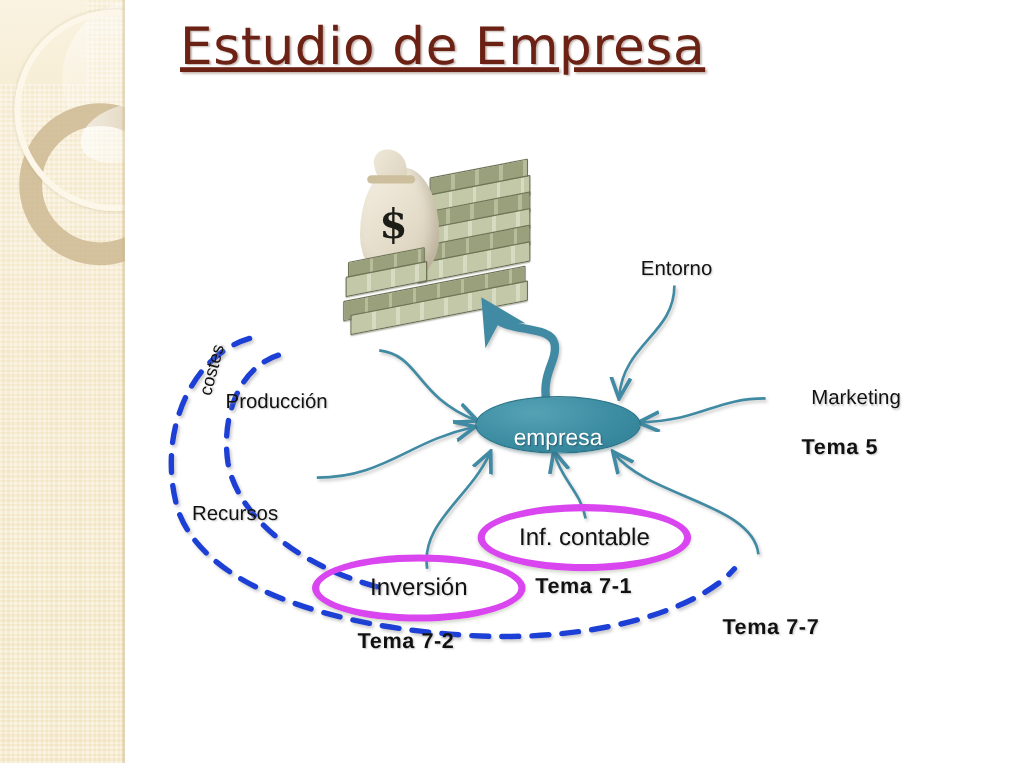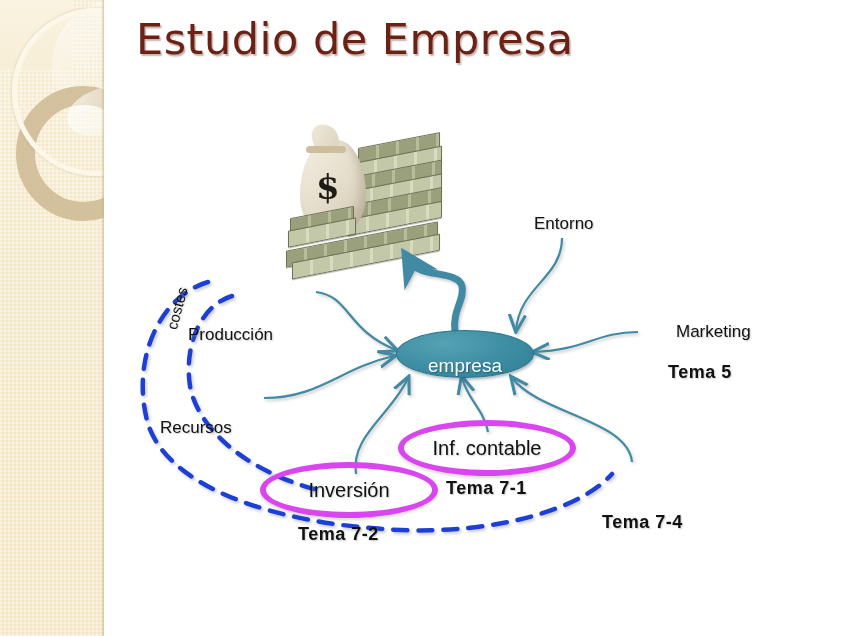--- a/index.html
+++ b/index.html
@@ -69,29 +69,30 @@
     width: 76px; height: 46px;
     background: linear-gradient(120deg, rgba(255,255,255,0.75), rgba(255,255,255,0.05));
     border-radius: 50%;
     transform: rotate(-18deg);
     position: absolute;
   }
 
   
   #title {
     position: absolute;
-    left: 136px;
+    left: 150px;
     top: 14px;
     font-family: "DejaVu Sans", sans-serif;
     font-size: 43px;
     font-weight: 400;
     color: #6b2114;
     letter-spacing: .5px;
     text-shadow: 1.5px 1.5px 1.5px rgba(120,90,80,0.45);
     white-space: nowrap;
+    text-decoration: underline;
   }
 
   
   #diagram-svg {
     position: absolute;
     left: 0; top: 0;
     width: 848px; height: 636px;
     pointer-events: none;
   }
 
@@ -314,15 +315,15 @@
   <div class="green-node" id="node-infcontable">
     <span>Inf. contable</span>
   </div>
   <div class="tema-label" style="left:446px; top:478px;">Tema 7-1</div>
 
   <div class="green-node" id="node-inversion">
     <span>Inversión</span>
   </div>
   <div class="tema-label" style="left:298px; top:524px;">Tema 7-2</div>
 
-  <div class="tema-label" style="left:602px; top:512px;">Tema 7-4</div>
+  <div class="tema-label" style="left:602px; top:512px;">Tema 7-7</div>
 
 </div>
 
 </body></html>

